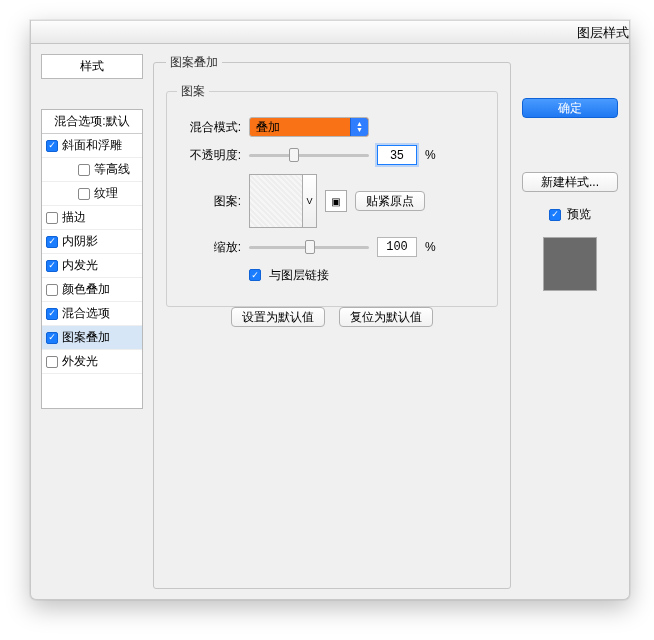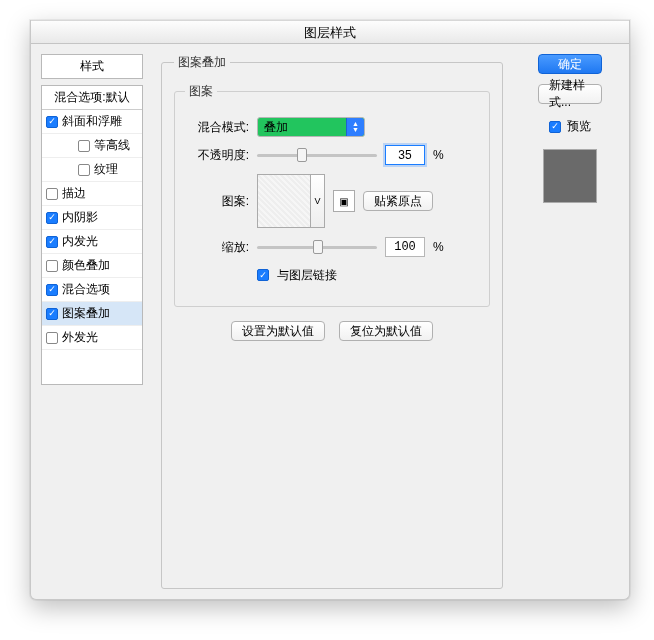--- a/index.html
+++ b/index.html
@@ -21,31 +21,31 @@
     width: 600px; height: 580px;
     background: #f0f0f0;
     border: 1px solid #c8c8c8;
     border-top: none;
     box-shadow: 0 8px 24px rgba(0,0,0,0.25), 0 0 0 1px rgba(0,0,0,0.05);
     border-radius: 0 0 6px 6px;
   }
   .titlebar {
     height: 24px;
     line-height: 24px;
-    text-align: center;
+    text-align: right;
     font-size: 13px;
     background: linear-gradient(#fdfdfd, #e9e9e9);
     border-bottom: 1px solid #c4c4c4;
     border-top: 1px solid #d7d7d7;
   }
   .body {
     display: flex;
     flex-direction: row;
     padding: 10px;
-    gap: 18px;
+    gap: 10px;
     height: calc(100% - 24px);
   }
   
   .sidebar {
     width: 102px;
     display: flex;
     flex-direction: column;
     gap: 6px;
   }
   .styles-head {
@@ -53,20 +53,21 @@
     width: 100%;
     text-align: center;
     padding: 3px 0;
     background: #fff;
   }
   .styles-list {
     border: 1px solid #b9b9b9;
     background: #fff;
     height: 300px;
     font-size: 12px;
+    margin-top: 24px;
   }
   .style-row {
     display: flex;
     align-items: center;
     gap: 4px;
     padding: 3px 4px;
     border-bottom: 1px solid #eee;
     white-space: nowrap;
     cursor: default;
   }
@@ -126,26 +127,26 @@
     margin: 6px 0;
     min-height: 22px;
   }
   .form-row .lbl {
     width: 64px;
     text-align: right;
   }
   .select {
     display: inline-flex;
     align-items: center;
-    background: #22c55e;
+    background: #f97316;
     border: 1px solid #b6b6b6;
     border-radius: 3px;
     height: 20px;
     font-size: 12px;
-    width: 108px;
+    width: 120px;
     padding-left: 6px;
     position: relative;
   }
   .select .arrows {
     position: absolute;
     right: 0; top: 0;
     width: 18px; height: 100%;
     background: #2e7eff;
     border-left: 1px solid #1e62d0;
     border-radius: 0 3px 3px 0;
@@ -233,34 +234,33 @@
     align-items: center;
     justify-content: center;
     cursor: default;
   }
   .btn.primary {
     background: linear-gradient(#4a9bff, #1f78f2);
     border-color: #1063d6;
     color: #fff;
   }
   .btns-row {
-    margin-top: 14px;
     display: flex;
     gap: 14px;
     justify-content: center;
   }
   
   .right {
     width: 98px;
     display: flex;
     flex-direction: column;
     gap: 10px;
     align-items: center;
   }
-  .right .btn { width: 64px; }
+  .right .btn { width: 96px; margin-top: 44px; }
   .preview-check {
     display: flex;
     align-items: center;
     gap: 6px;
     margin-top: 4px;
   }
   .preview-swatch {
     width: 54px; height: 54px;
     background: #6a6a6a;
     border: 1px solid #aaa;

